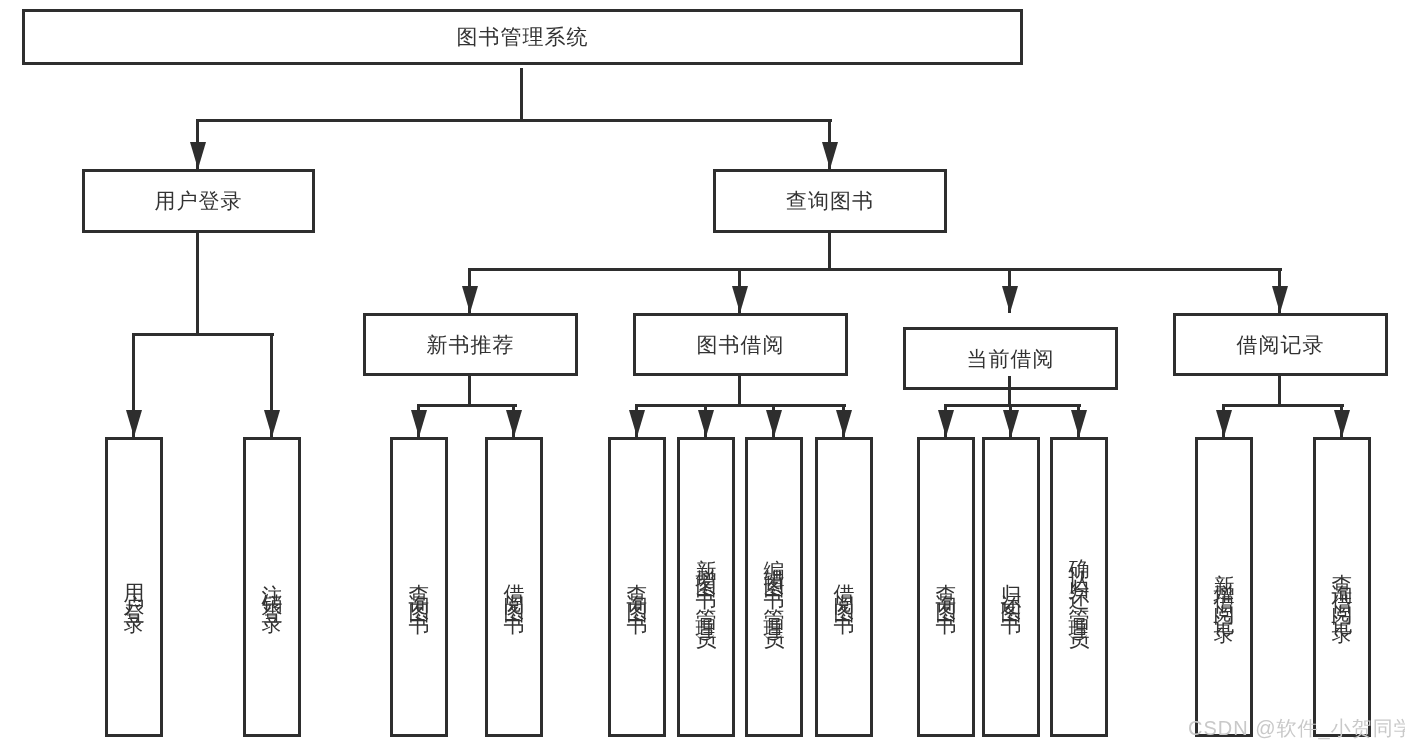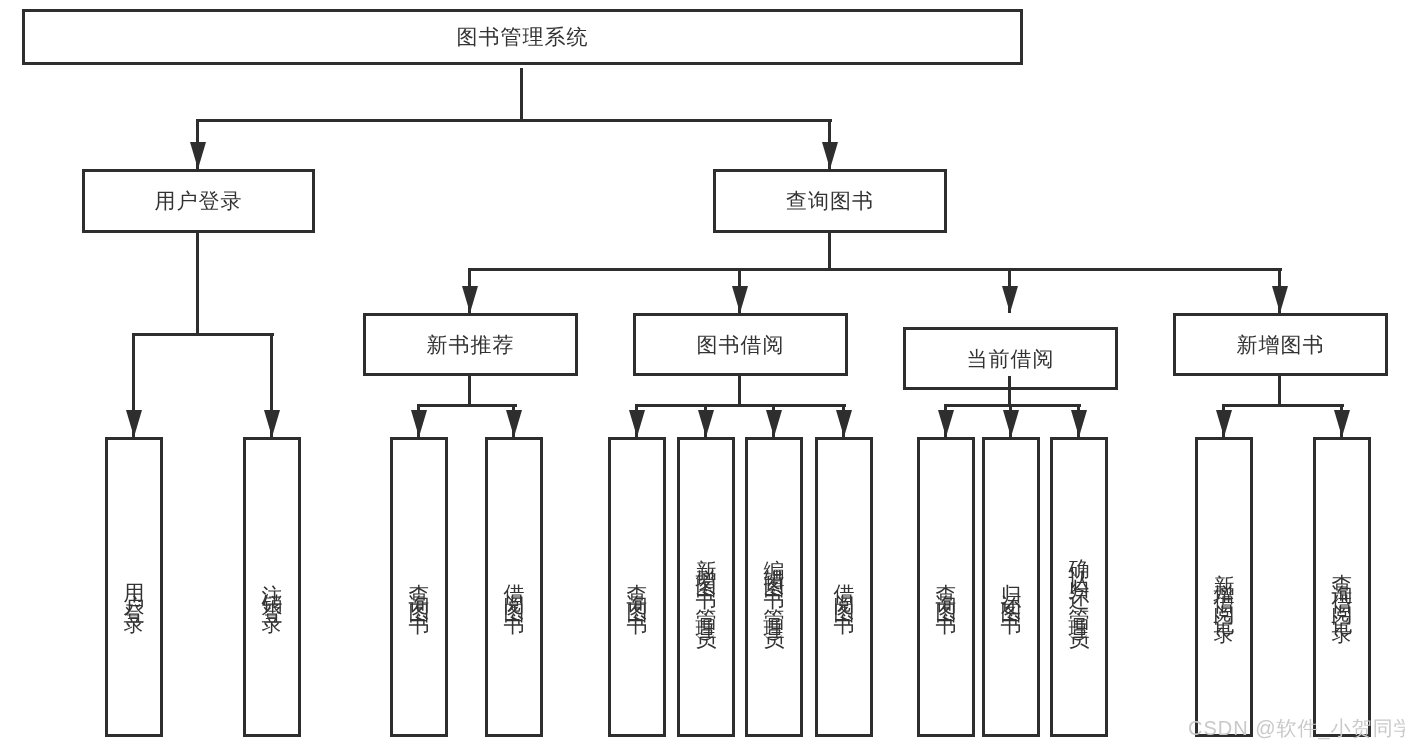--- a/index.html
+++ b/index.html
@@ -73,21 +73,21 @@
   <div class="box" style="left:633px;top:313px;width:215px;height:63px">
     <span>图书借阅</span>
   </div>
   <div class="box" style="left:363px;top:313px;width:215px;height:63px">
     <span>新书推荐</span>
   </div>
   <div class="box" style="left:903px;top:327px;width:215px;height:63px">
     <span>当前借阅</span>
   </div>
   <div class="box" style="left:1173px;top:313px;width:215px;height:63px">
-    <span>新增图书</span>
+    <span>借阅记录</span>
   </div>
 
   <div class="box vbox" style="left:105px;top:437px;width:58px;height:300px">
     <span>用户登录</span>
   </div>
   <div class="box vbox" style="left:243px;top:437px;width:58px;height:300px">
     <span>注销登录</span>
   </div>
 
   <div class="box vbox" style="left:390px;top:437px;width:58px;height:300px">

